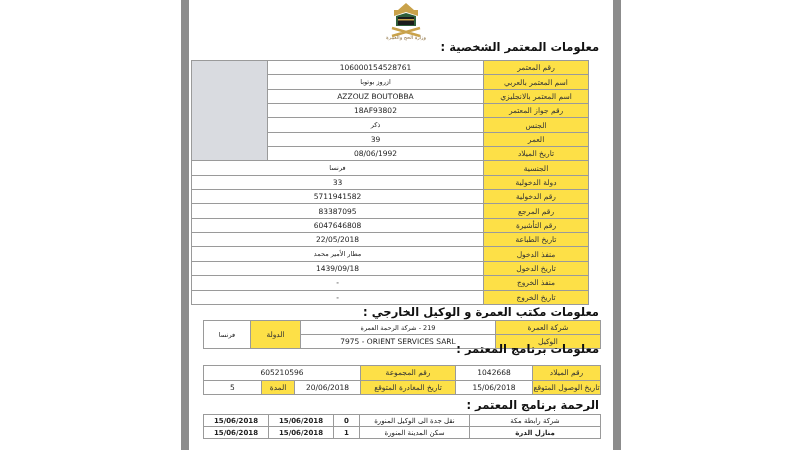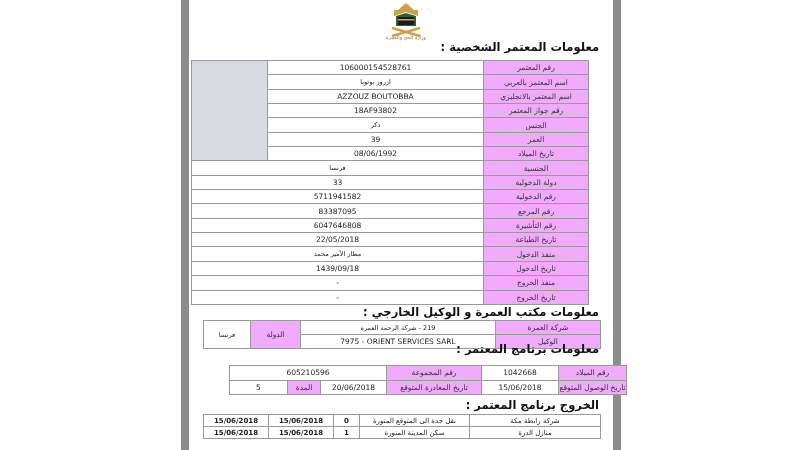--- a/index.html
+++ b/index.html
@@ -9,31 +9,31 @@
   .bar.left { left:181px; }
   .bar.right { left:613px; }
   .logo { position:absolute; left:384px; top:2px; width:44px; height:42px; }
   .logo-caption { position:absolute; left:378px; top:34px; width:56px; text-align:center;
                   font-size:5px; color:#8a6d3b; }
   .sec-title { position:absolute; right:201px; font-size:11.5px; font-weight:bold; direction:rtl;
                text-align:right; color:#111; white-space:nowrap; }
   table { border-collapse:collapse; position:absolute; table-layout:fixed; }
   td { border:1px solid #9a9a9a; padding:0; text-align:center; vertical-align:middle;
        font-size:7.5px; overflow:hidden; white-space:nowrap; }
-  td.lbl { background:#f0abfc; direction:rtl; color:#333; }
+  td.lbl { background:#fde047; direction:rtl; color:#333; }
   td.val { background:#ffffff; color:#222; }
   td.ar { direction:rtl; font-size:6.5px; }
   .photo-cell { background:#d9dbe0; padding:0; position:relative; }
   .photo { width:100%; height:100%; position:relative; overflow:hidden;
            background:linear-gradient(180deg,#e6e7ea 0%,#d3d5da 100%); }
   #t1 { left:191px; top:60px; width:397px; }
   #t1 tr { height:14.35px; }
   #t2 { left:203px; top:320px; width:397px; }
   #t2 tr { height:14px; }
-  #t3 { left:203px; top:365px; width:397px;margin-left:26px; }
+  #t3 { left:203px; top:365px; width:397px; }
   #t3 tr { height:14.5px; }
   #t4 { left:203px; top:414px; width:397px; }
   #t4 tr { height:12px; }
   #t4 td { font-size:7px; font-weight:bold; }
   #t4 tr.head td { background:#cbcbcb; height:12px; font-weight:normal; }
 </style>
 </head>
 <body>
 
 <div class="bar left"></div>
@@ -173,38 +173,38 @@
     <td class="val">5</td>
     <td class="lbl">المدة</td>
     <td class="val">20/06/2018</td>
     <td class="lbl">تاريخ المغادرة المتوقع</td>
     <td class="val">15/06/2018</td>
     <td class="lbl">تاريخ الوصول المتوقع</td>
   </tr>
 </tbody>
   </table>
 
-<div class="sec-title" style="top:398px;">الخروج برنامج المعتمر :</div>
+<div class="sec-title" style="top:398px;">الرحمة برنامج المعتمر :</div>
 <table id="t4">
   <colgroup>
       <col style="width:65px">
       <col style="width:65px">
       <col style="width:26px">
       <col style="width:110px">
       <col style="width:131px">
     </colgroup>
   <tbody>
   <tr>
     <td class="val">15/06/2018</td>
     <td class="val">15/06/2018</td>
     <td class="val">0</td>
-    <td class="val ar" style="font-weight:normal;">نقل جدة الى المتوقع المنورة</td>
+    <td class="val ar" style="font-weight:normal;">نقل جدة الى الوكيل المنورة</td>
     <td class="val ar" style="font-weight:normal;text-align:center;">شركة رابطة مكة</td>
   </tr>
   <tr>
     <td class="val">15/06/2018</td>
     <td class="val">15/06/2018</td>
     <td class="val">1</td>
     <td class="val ar" style="font-weight:normal;">سكن المدينة المنورة</td>
-    <td class="val ar" style="font-weight:normal;">منازل الدرة</td>
+    <td class="val ar" style="font-weight:bold;">منازل الدرة</td>
   </tr>
 </tbody>
   </table>
 
 </body></html>

